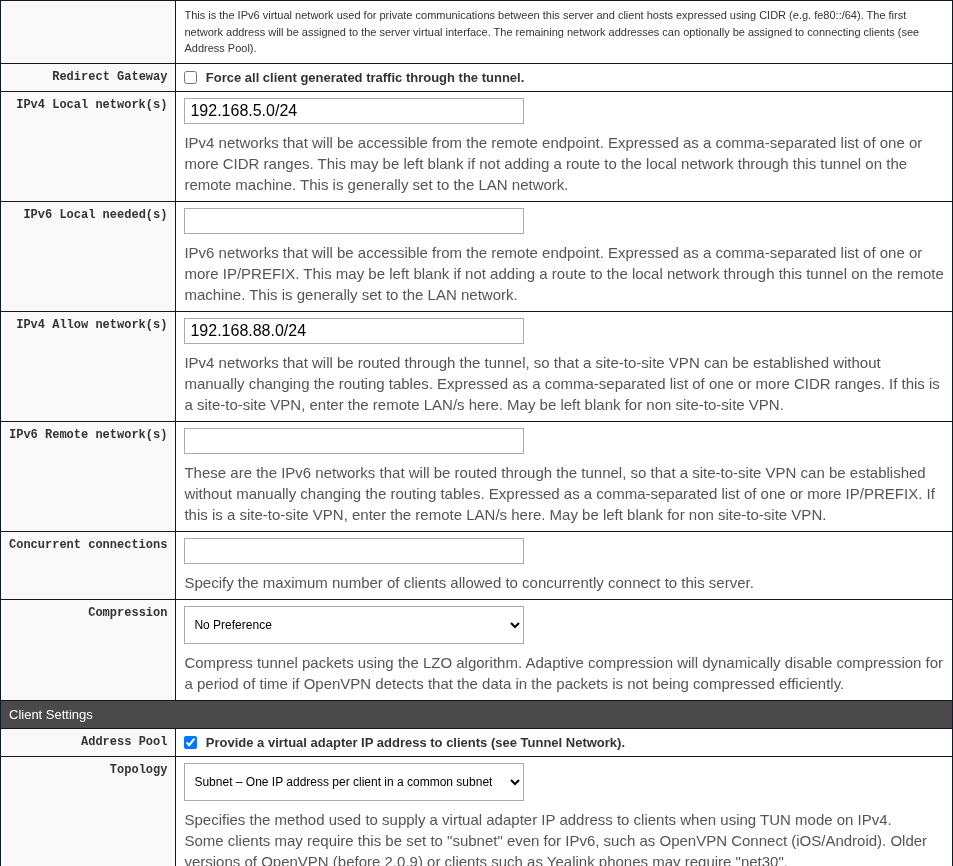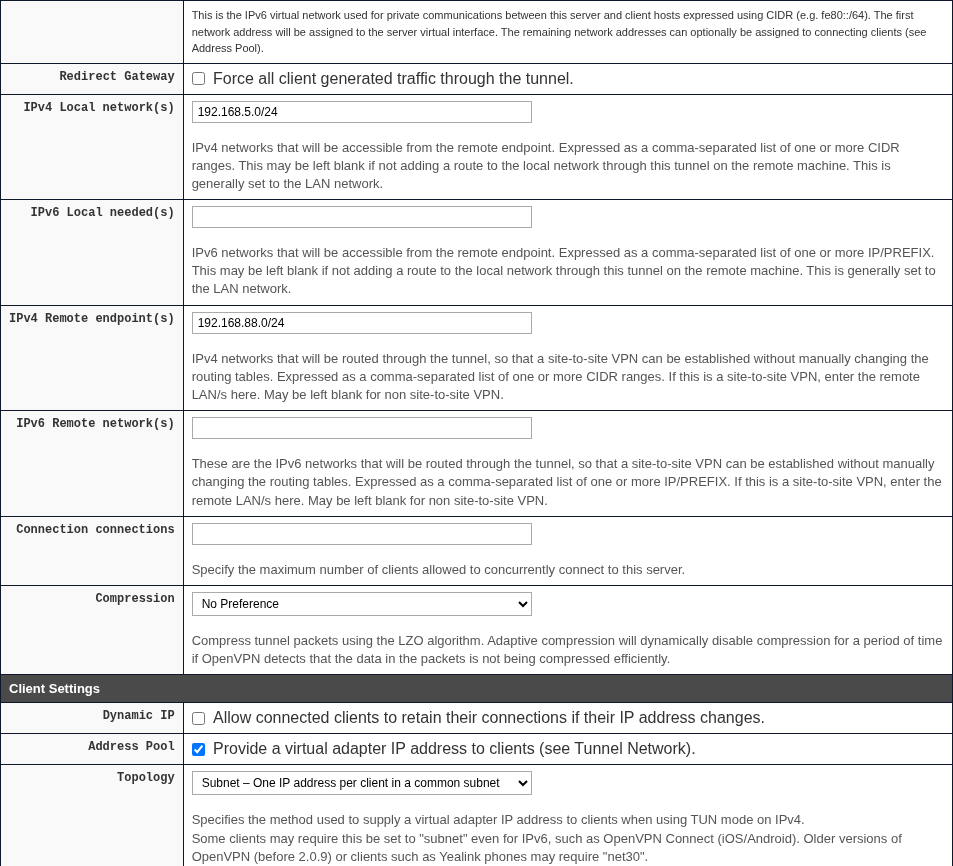--- a/index.html
+++ b/index.html
@@ -27,51 +27,52 @@
       padding-right: 10px;
       white-space: nowrap;
       font-family: Liberation Mono, monospace;
     }
     .content-cell {
       padding: 6px 10px;
     }
     .section-header {
       background: #4a4a4a;
       color: #fff;
-      font-weight: bold;
+      font-weight: normal;
       font-size: 13px;
       padding: 6px 10px;
     }
     input[type="text"] {
       width: 340px;
       padding: 3px 5px;
       border: 1px solid #aaa;
-      font-size: 12px;
+      font-size: 16px;
       background: #fff;
     }
     input[type="checkbox"] {
       margin-right: 5px;
       vertical-align: middle;
     }
     select {
       width: 340px;
-      padding: 3px 5px;
+      padding: 10px 5px;
       border: 1px solid #aaa;
       font-size: 12px;
       background: #fff;
     }
     .desc-text {
       color: #555;
-      font-size: 13px;
-      margin-top: 16px;
+      font-size: 15px;
+      margin-top: 8px;
       line-height: 1.4;
     }
     .checkbox-label {
       vertical-align: middle;
-      font-size: 16px;
+      font-size: 13px;
+      font-weight: bold;
     }
     textarea {
       width: 340px;
       height: 60px;
       padding: 3px 5px;
       border: 1px solid #aaa;
       font-size: 12px;
       background: #fff;
       resize: vertical;
     }
@@ -113,37 +114,37 @@
 
     <tr>
       <td class="label-cell">IPv6 Local needed(s)</td>
       <td class="content-cell">
         <input type="text" value="" style="">
         <div class="desc-text">IPv6 networks that will be accessible from the remote endpoint. Expressed as a comma-separated list of one or more IP/PREFIX. This may be left blank if not adding a route to the local network through this tunnel on the remote machine. This is generally set to the LAN network.</div>
       </td>
     </tr>
 
     <tr>
-      <td class="label-cell">IPv4 Remote endpoint(s)</td>
+      <td class="label-cell">IPv4 Allow network(s)</td>
       <td class="content-cell">
         <input type="text" value="192.168.88.0/24" style="">
         <div class="desc-text">IPv4 networks that will be routed through the tunnel, so that a site-to-site VPN can be established without manually changing the routing tables. Expressed as a comma-separated list of one or more CIDR ranges. If this is a site-to-site VPN, enter the remote LAN/s here. May be left blank for non site-to-site VPN.</div>
       </td>
     </tr>
 
     <tr>
       <td class="label-cell">IPv6 Remote network(s)</td>
       <td class="content-cell">
         <input type="text" value="" style="">
         <div class="desc-text">These are the IPv6 networks that will be routed through the tunnel, so that a site-to-site VPN can be established without manually changing the routing tables. Expressed as a comma-separated list of one or more IP/PREFIX. If this is a site-to-site VPN, enter the remote LAN/s here. May be left blank for non site-to-site VPN.</div>
       </td>
     </tr>
 
     <tr>
-      <td class="label-cell">Connection connections</td>
+      <td class="label-cell">Concurrent connections</td>
       <td class="content-cell">
         <input type="text" value="" style="">
         <div class="desc-text">Specify the maximum number of clients allowed to concurrently connect to this server.</div>
       </td>
     </tr>
 
     <tr>
       <td class="label-cell">Compression</td>
       <td class="content-cell">
         <select>
@@ -156,29 +157,20 @@
       </td>
     </tr>
 
 
 
 
     <tr>
       <td colspan="2" class="section-header">Client Settings</td>
     </tr>
 
-    <tr>
-      <td class="label-cell">Dynamic IP</td>
-      <td class="content-cell">
-        <label>
-          <input type="checkbox" style="">
-          <span class="checkbox-label">Allow connected clients to retain their connections if their IP address changes.</span>
-        </label>
-      </td>
-    </tr>
 
     <tr>
       <td class="label-cell">Address Pool</td>
       <td class="content-cell">
         <label>
           <input type="checkbox" checked="" style="">
           <span class="checkbox-label">Provide a virtual adapter IP address to clients (see Tunnel Network).</span>
         </label>
       </td>
     </tr>

